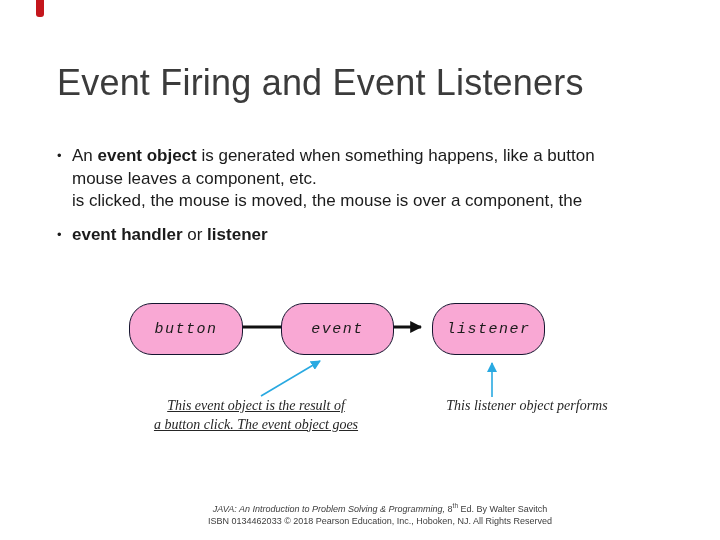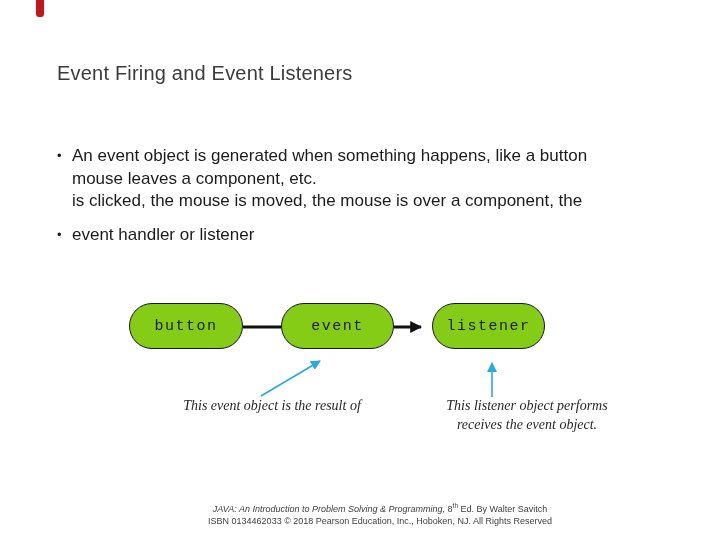--- a/index.html
+++ b/index.html
@@ -9,52 +9,52 @@
     background:#ffffff;
     overflow:hidden;
     font-family:"Liberation Sans",sans-serif;
   }
   .red-marker{
     position:absolute;left:36px;top:-3px;width:8px;height:20px;
     background:#c4161c;border-radius:3px;
   }
   .title{
     position:absolute;left:57px;top:62px;margin:0;
-    font-size:20px;font-weight:400;letter-spacing:.2px;
+    font-size:36px;font-weight:400;letter-spacing:.2px;
     color:#3b3b3b;white-space:nowrap;
   }
   .bullets{position:absolute;left:57px;top:145px;width:640px;color:#1b1b1b;}
   .bullet{position:relative;padding-left:15px;font-size:17px;line-height:22.5px;}
   .bullet .marker{position:absolute;left:0;top:0;font-size:13px;line-height:22.5px;}
   .bullet + .bullet{margin-top:11px;}
   .bline{white-space:nowrap;}
-  .bline b{font-weight:400;text-align:right;}
+  .bline b{font-weight:700;text-align:right;}
 
   .node{
-    position:absolute;height:46px;
-    background:#84cc16;border:1.6px solid #15152f;border-radius:23px;
+    position:absolute;height:52px;
+    background:#f9a8d4;border:1.6px solid #15152f;border-radius:23px;
     box-sizing:border-box;
-    display:flex;align-items:center;justify-content:center;
+    display:flex;align-items:center;justify-content:center;font-style:italic;
   }
   .node-label{
     font-family:"Liberation Mono",monospace;
     font-size:15px;letter-spacing:1.5px;color:#1c1c1c;
   }
   .node-button{left:129px;top:303px;width:114px;}
   .node-event{left:281px;top:303px;width:113px;}
   .node-listener{left:432px;top:303px;width:113px;}
   .overlay{position:absolute;left:0;top:0;width:720px;height:540px;pointer-events:none;}
 
   .annot{
     position:absolute;top:397px;
     font-family:"Liberation Serif",serif;font-style:italic;
     font-size:14px;line-height:18.5px;color:#262626;
     text-align:center;
   }
-  .annot-left{left:147px;width:250px;}
+  .annot-left{left:131px;width:250px;text-decoration:underline;}
   .annot-right{left:412px;width:230px;}
 
   .footer{
     position:absolute;left:100px;top:504px;width:560px;
     font-size:9px;line-height:11.5px;color:#3d3d3d;text-align:center;
   }
   .footer sup{font-size:6.5px;line-height:0;}
 </style>
 </head>
 <body>
@@ -98,25 +98,25 @@
       </marker>
     </defs>
     <line x1="243" y1="327" x2="281" y2="327" stroke="#111111" stroke-width="3"></line>
     <line x1="394" y1="327" x2="421" y2="327" stroke="#111111" stroke-width="3" marker-end="url(#arrow-black)"></line>
     <line x1="261" y1="396" x2="320" y2="361" stroke="#29a9e1" stroke-width="1.6" marker-end="url(#arrow-cyan)"></line>
     <line x1="492" y1="397" x2="492" y2="363" stroke="#29a9e1" stroke-width="1.6" marker-end="url(#arrow-cyan)"></line>
   </svg>
 
   <div class="annot annot-left">
     <div>This event object is the result of</div>
+    <div>a button click. The event object goes</div>
   </div>
 
   <div class="annot annot-right">
     <div>This listener object performs</div>
-    <div>receives the event object.</div>
   </div>
 
   <div class="footer">
     <div><i>JAVA: An Introduction to Problem Solving &amp; Programming,</i><span> 8</span><sup>th</sup><span> Ed. By Walter Savitch</span></div>
     <div>ISBN 0134462033 © 2018 Pearson Education, Inc., Hoboken, NJ. All Rights Reserved</div>
   </div>
 
 </div>
 
 </body></html>

